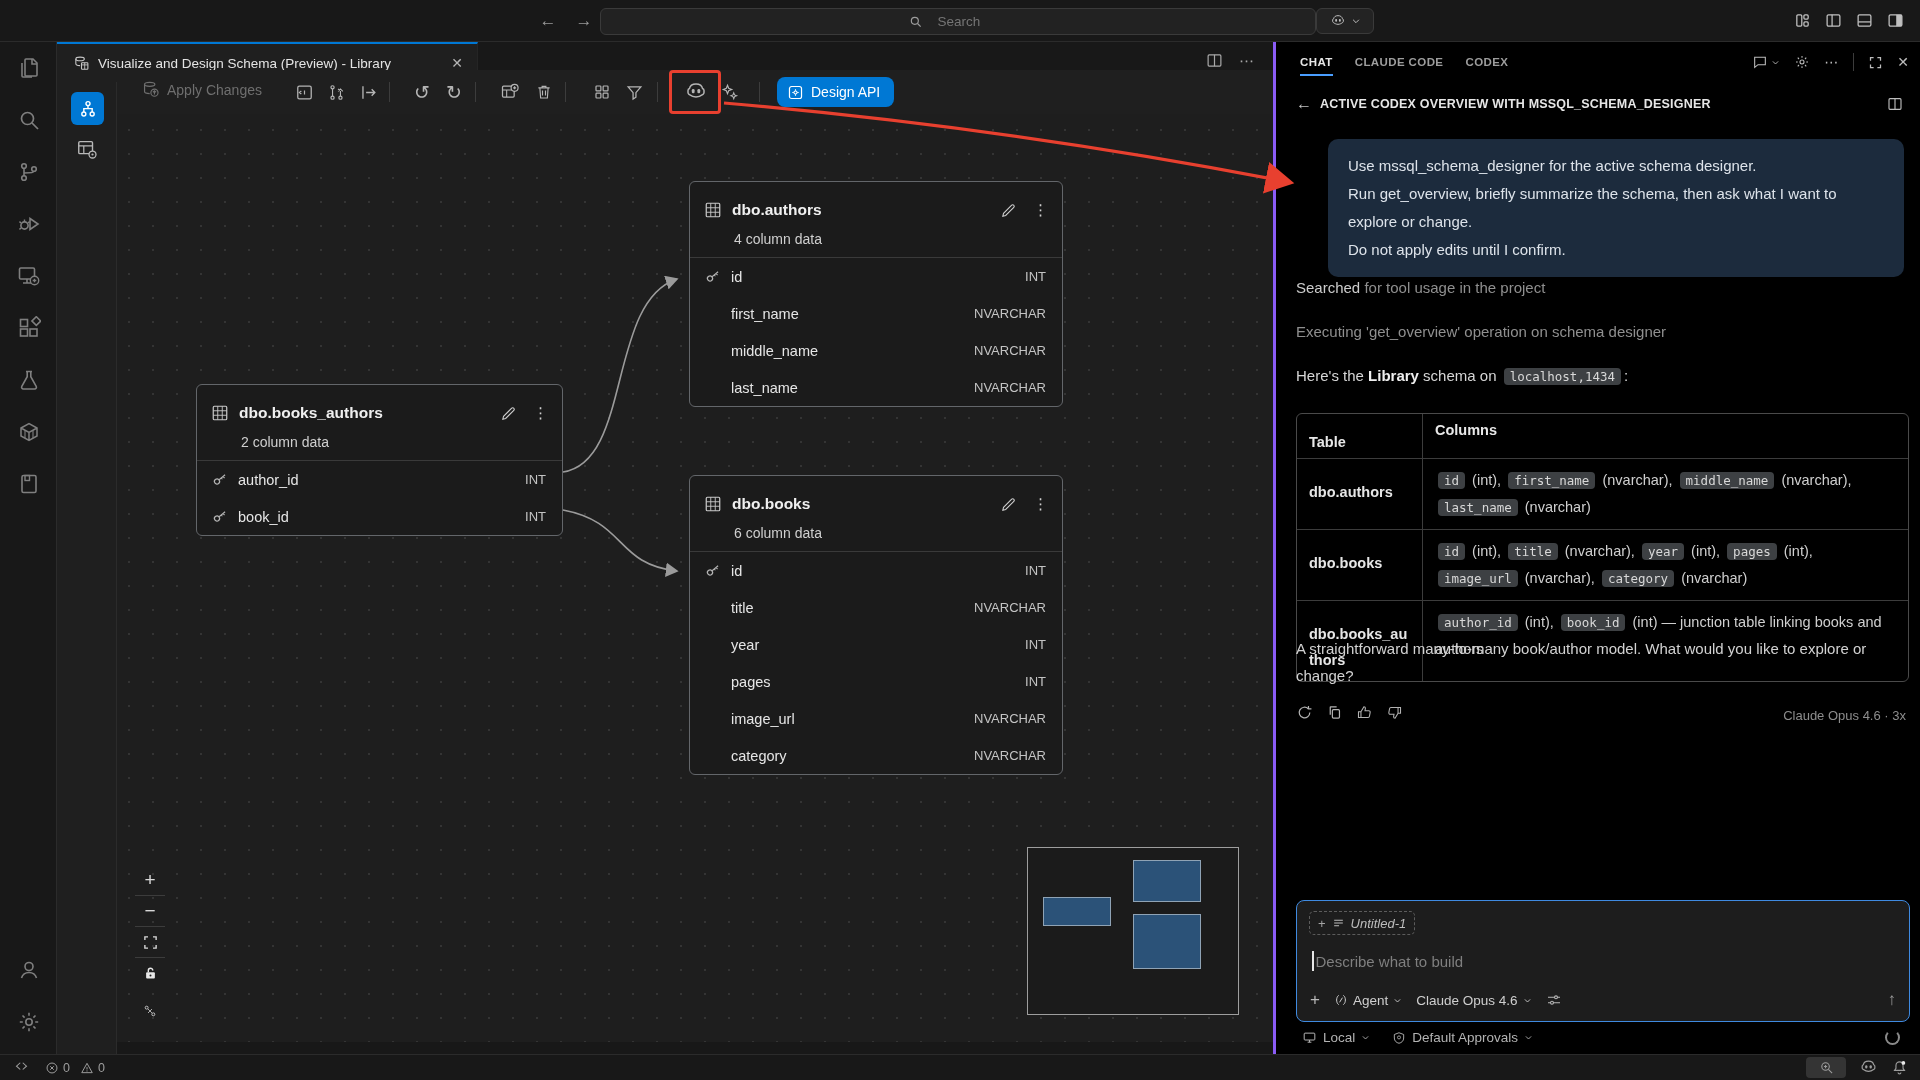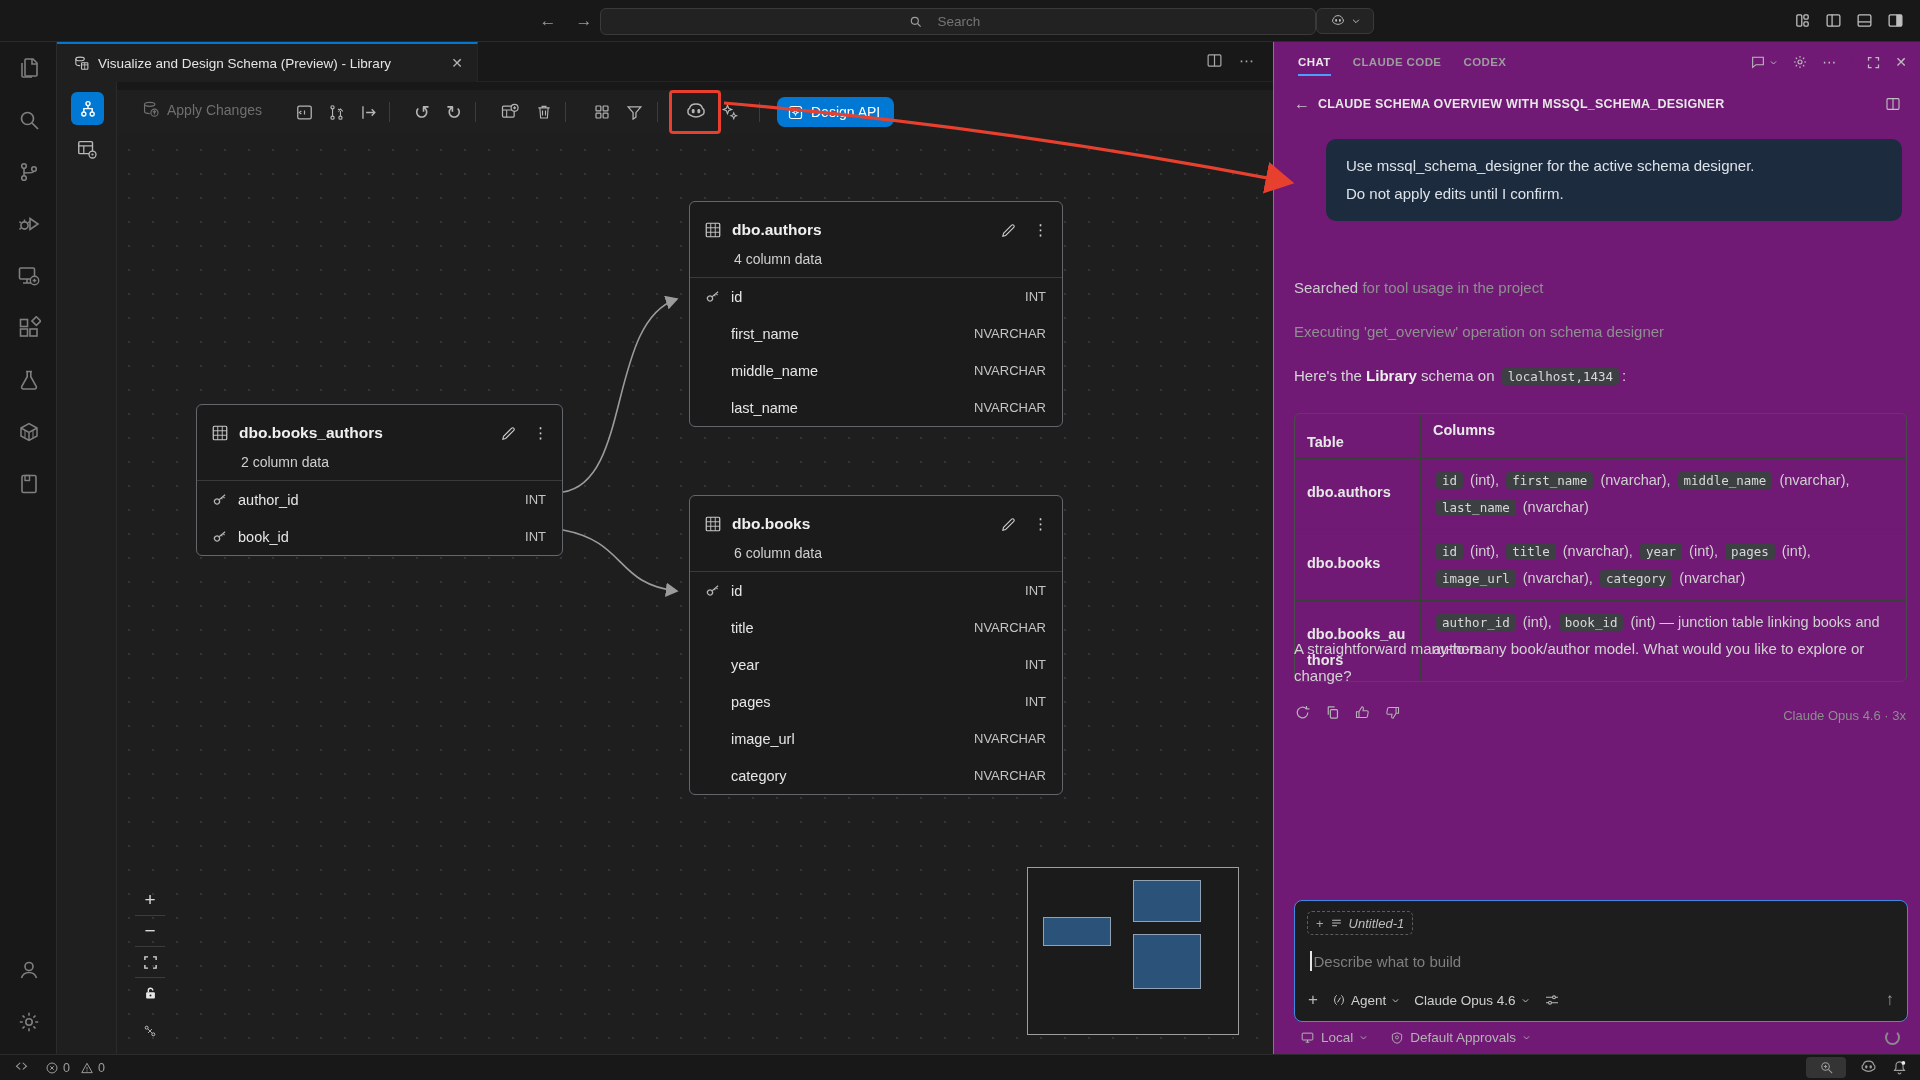--- a/index.html
+++ b/index.html
@@ -36,21 +36,21 @@
     border-right:1px solid #252525; display:flex; align-items:center; padding:0 14px 0 16px; gap:8px; }
   .tab-title { font-size:13.5px; color:#e4e4e4; white-space:nowrap; flex:1; }
   .tab-close { color:#b5b5b5; font-size:14px; }
   .editor-actions { position:absolute; right:18px; top:10px; display:flex; gap:16px; color:#a8a8a8; }
 
   .leftstrip { position:absolute; left:0; top:40px; width:60px; height:972px; background:#1f1f1f; border-right:1px solid #2b2b2b; }
   .strip-active { position:absolute; left:14px; top:10px; width:33px; height:33px; background:#0078d4; border-radius:6px;
     display:flex; align-items:center; justify-content:center; color:#fff; }
   .strip-second { position:absolute; left:19px; top:56px; color:#b9b9b9; }
 
-  .canvas { position:absolute; left:60px; top:48px; width:1156px; height:972px; background:#1e1e1e;
+  .canvas { position:absolute; left:60px; top:28px; width:1156px; height:972px; background:#1e1e1e;
     background-image:radial-gradient(#343434 1.2px, transparent 1.3px); background-size:24px 24px; overflow:hidden;text-decoration:underline; }
   .toolband { position:absolute; left:0; top:0; width:1156px; height:44px; background:#1f1f1f; }
   .tool { position:absolute; top:11px; width:22px; height:22px; color:#b5b5b5; display:flex; align-items:center; justify-content:center; }
   .tsep { position:absolute; top:12px; width:1px; height:20px; background:#3c3c3c; }
   .apply { position:absolute; left:24px; top:10px; display:flex; align-items:center; gap:7px; color:#6f6f6f; }
   .apply span { font-size:14px; }
   .designapi { position:absolute; left:660px; top:7px; height:30px; padding:0 14px 0 10px; background:#0078d4; color:#ffffff;
     border-radius:8px; display:flex; align-items:center; gap:7px; font-size:14px; border:none; }
   .redbox { position:absolute; left:552px; top:0px; width:52px; height:44px; border:3px solid #e8402f; border-radius:4px; z-index:40; }
 
@@ -73,21 +73,21 @@
     border-bottom:1px solid #3c3c3c; font-size:19px; }
   .ctl.last { border-bottom:none; margin-top:6px; color:#c0c0c0; }
   .ctl.nob { border-bottom:none; }
 
   
   .minimap { position:absolute; left:910px; top:777px; width:212px; height:168px; background:#1b1b1b;
     border:1px solid #9e9e9e; z-index:6; }
   .mmrect { position:absolute; background:#2b5278; border:1px solid #8fa3b5; }
 
   
-  .chat { position:absolute; left:1273px; top:42px; width:647px; height:1012px; background:#701a75; border-left:1px solid #8b5cf6; }
+  .chat { position:absolute; left:1273px; top:42px; width:647px; height:1012px; background:#000000; border-left:3px solid #8b5cf6; }
   .chat-header { position:absolute; left:0; top:0; width:647px; height:40px; display:flex; align-items:center; }
   .chat-tabs { display:flex; gap:22px; padding-left:24px; height:100%; align-items:center; }
   .chat-tab { font-size:11.5px; font-weight:bold; letter-spacing:.4px; color:#9d9d9d; height:100%; display:flex; align-items:center; position:relative; }
   .chat-tab.active { color:#e7e7e7; }
   .chat-tab.active::after { content:""; position:absolute; left:0; right:0; bottom:6px; height:2px; background:#4a9eff; }
   .chat-hicons { position:absolute; right:14px; top:0; height:40px; display:flex; align-items:center; gap:14px; color:#bdbdbd; }
   .vsep { width:1px; height:18px; background:#3c3c3c; }
 
   .sess-row { position:absolute; left:0; top:48px; width:647px; height:28px; display:flex; align-items:center; }
   .sess-title { font-size:12.5px; font-weight:bold; color:#e6e6e6; letter-spacing:.2px; margin-left:8px; flex:1;
@@ -582,29 +582,30 @@
         <div class="vsep"></div>
         <svg width="15" height="15" viewBox="0 0 24 24">
             <path d="M9 4H4v5 M15 4h5v5 M9 20H4v-5 M15 20h5v-5" fill="none" stroke="currentColor" stroke-width="2"></path>
           </svg>
         <span style="font-size:14px;">✕</span>
       </div>
     </div>
 
     <div class="sess-row">
       <span style="margin-left:20px; font-size:16px; color:#c5c5c5;">←</span>
-      <span class="sess-title">CLAUDE SCHEMA OVERVIEW WITH MSSQL_SCHEMA_DESIGNER</span>
+      <span class="sess-title">ACTIVE CODEX OVERVIEW WITH MSSQL_SCHEMA_DESIGNER</span>
       <svg width="16" height="16" viewBox="0 0 24 24" style="margin-right:20px; color:#bdbdbd;">
           <rect x="3" y="4" width="18" height="16" rx="1.5" fill="none" stroke="currentColor" stroke-width="1.7"></rect>
           <path d="M12 4v16" stroke="currentColor" stroke-width="1.7"></path>
         </svg>
     </div>
 
     <div class="bubble">
       <div>Use mssql_schema_designer for the active schema designer.</div>
+      <div>Run get_overview, briefly summarize the schema, then ask what I want to explore or change.</div>
       <div>Do not apply edits until I confirm.</div>
     </div>
 
     <div class="step" style="top:237px;">
       <b>Searched</b><span> for tool usage in the project</span>
     </div>
     <div class="step" style="top:281px;">Executing 'get_overview' operation on schema designer</div>
 
     <div class="intro">Here's the <b>Library</b> schema on <span class="chip">localhost,1434</span>:</div>
 

